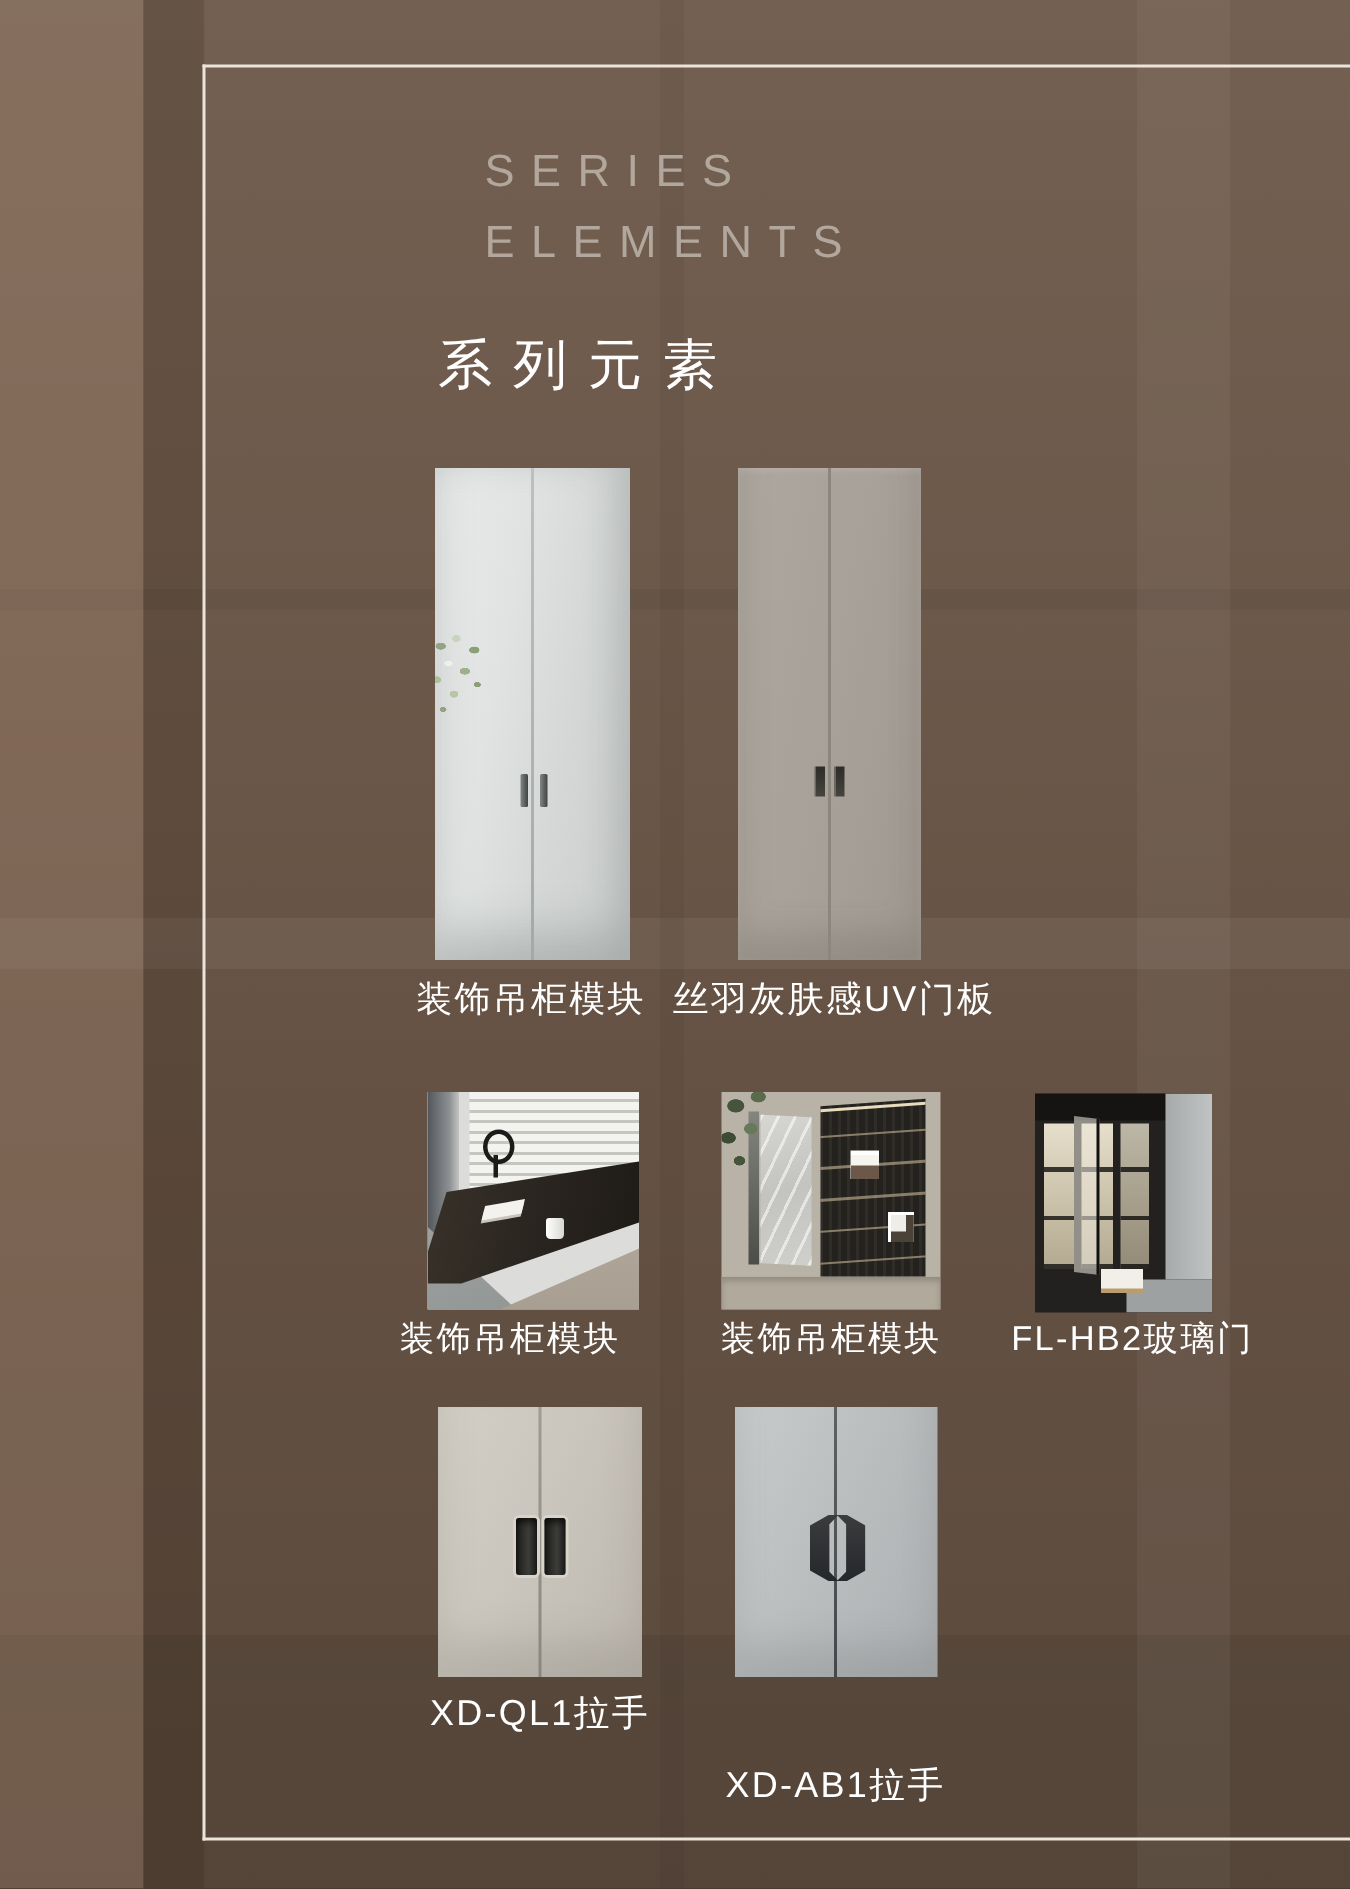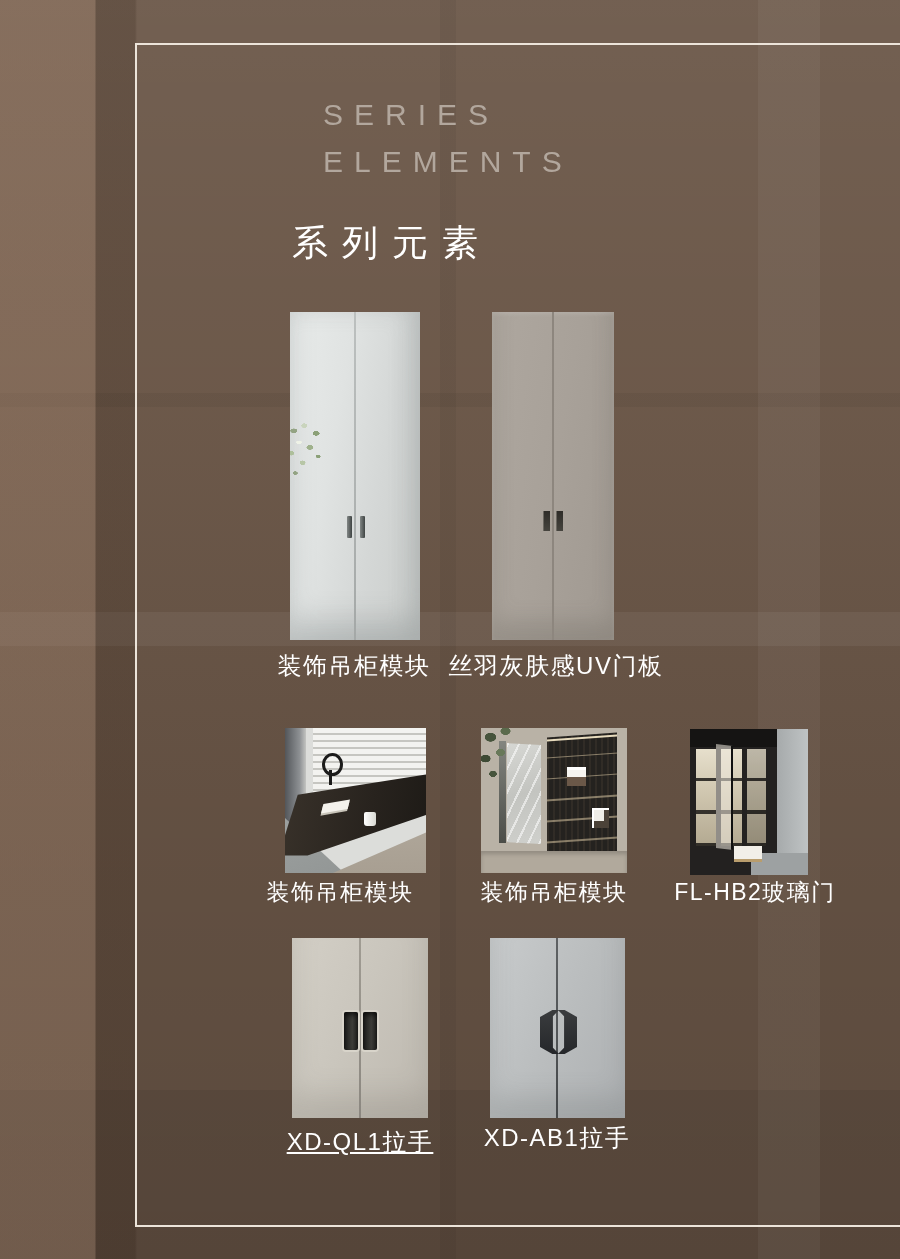--- a/index.html
+++ b/index.html
@@ -198,22 +198,22 @@
     <div class="bottomright"></div>
     <div class="plaque"></div>
   </div>
   <div class="caption" style="left:755px;top:877px;font-size:23px;">FL-HB2玻璃门</div>
 
   <div class="img b1">
     <div class="split"></div>
     <div class="slot l"></div>
     <div class="slot r"></div>
   </div>
-  <div class="caption" style="left:360px;top:1126px;text-decoration:underline;">XD-QL1拉手</div>
+  <div class="caption" style="left:360px;top:1126px;">XD-QL1拉手</div>
 
   <div class="img b2">
     <div class="split"></div>
     <div class="hb l"></div>
     <div class="hb r"></div>
   </div>
-  <div class="caption" style="left:557px;top:1122px;text-align:right;">XD-AB1拉手</div>
+  <div class="caption" style="left:557px;top:1174px;text-align:right;">XD-AB1拉手</div>
 
 </div>
 
 </body></html>

